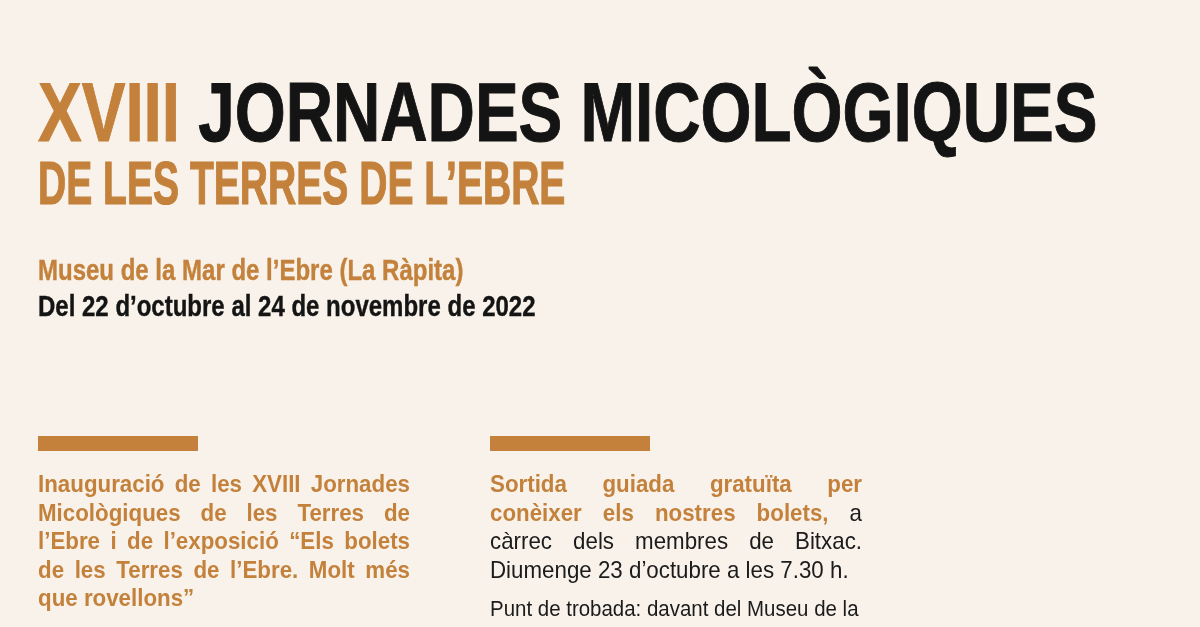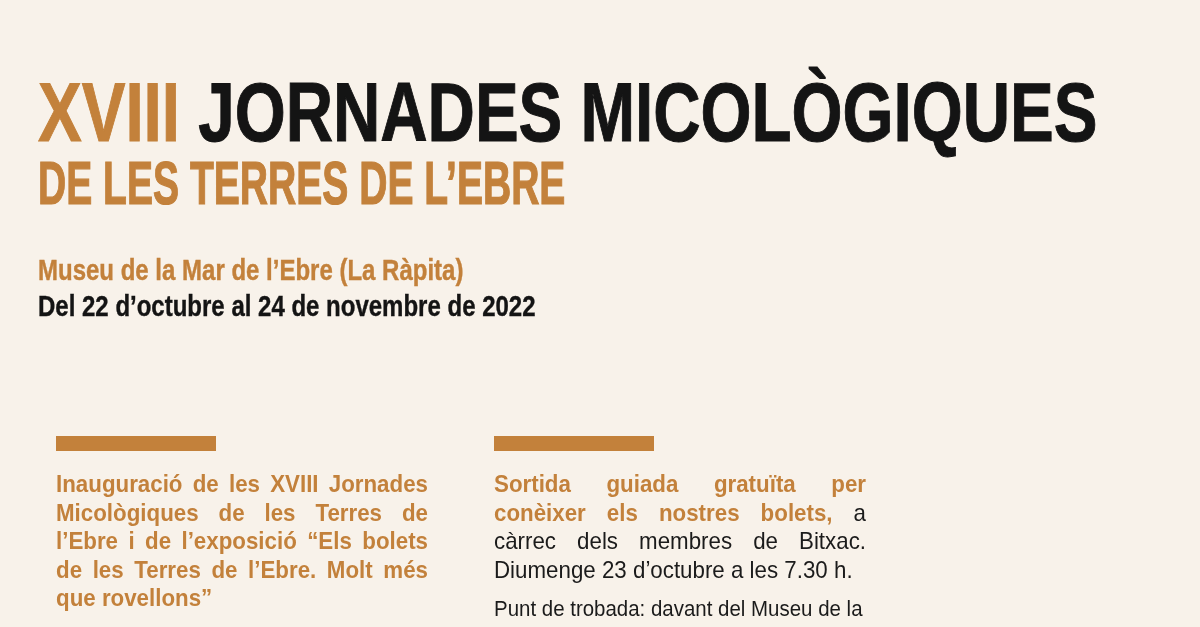--- a/index.html
+++ b/index.html
@@ -48,23 +48,23 @@
   }
   #dates-line {
     left: 38px; top: 291px;
     font-size: 30px;
     transform: scaleX(0.80);
     color: #141414;
     -webkit-text-stroke: 0.4px currentColor;
   }
 
   
-  .column { position: absolute; top: 436px; width: 372px; margin-left: 18px; }
+  .column { position: absolute; top: 436px; width: 372px; }
   #column-left  { left: 38px;  }
-  #column-right { left: 476px; }
+  #column-right { left: 490px; }
   .accent-bar { width: 160px; height: 15px; background: #C3813B; }
   .col-body {
     margin-top: 19px;
     width: 400px;
     transform: scaleX(0.93);
     transform-origin: 0 0;
     font-size: 24px;
     line-height: 28.5px;
   }
   #column-left .col-body { color: #C3813B; font-weight: 700; }

